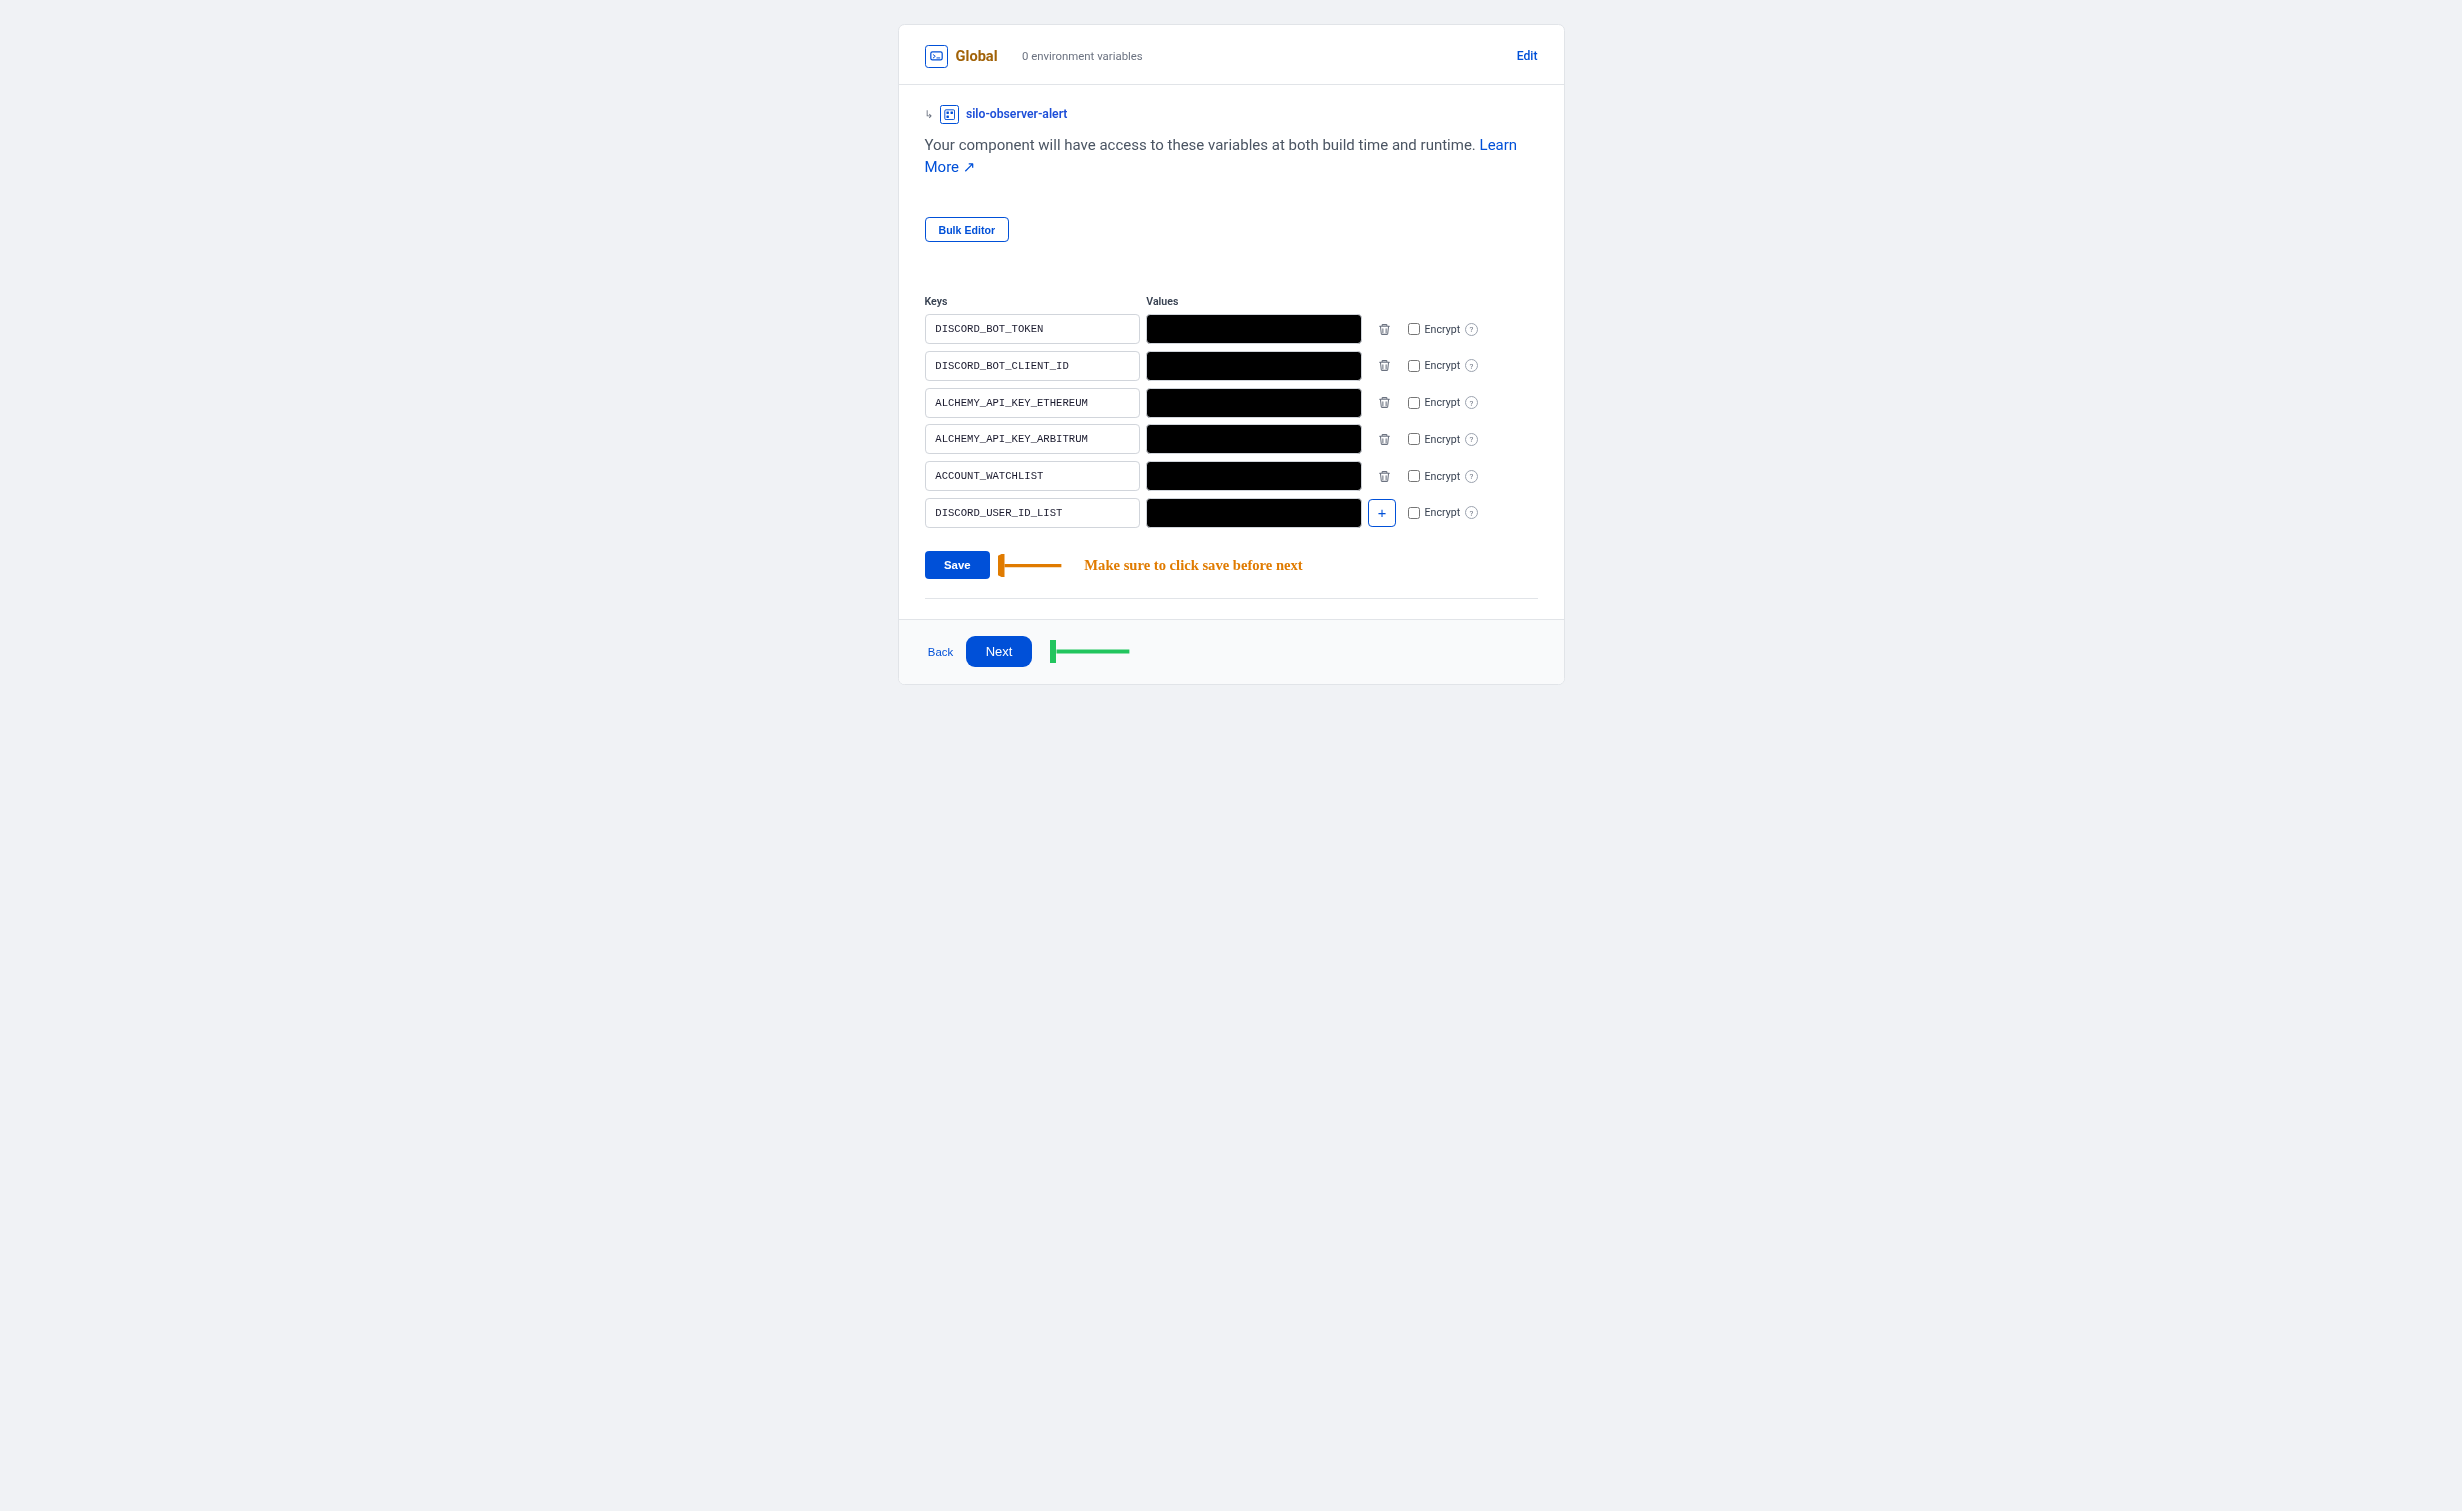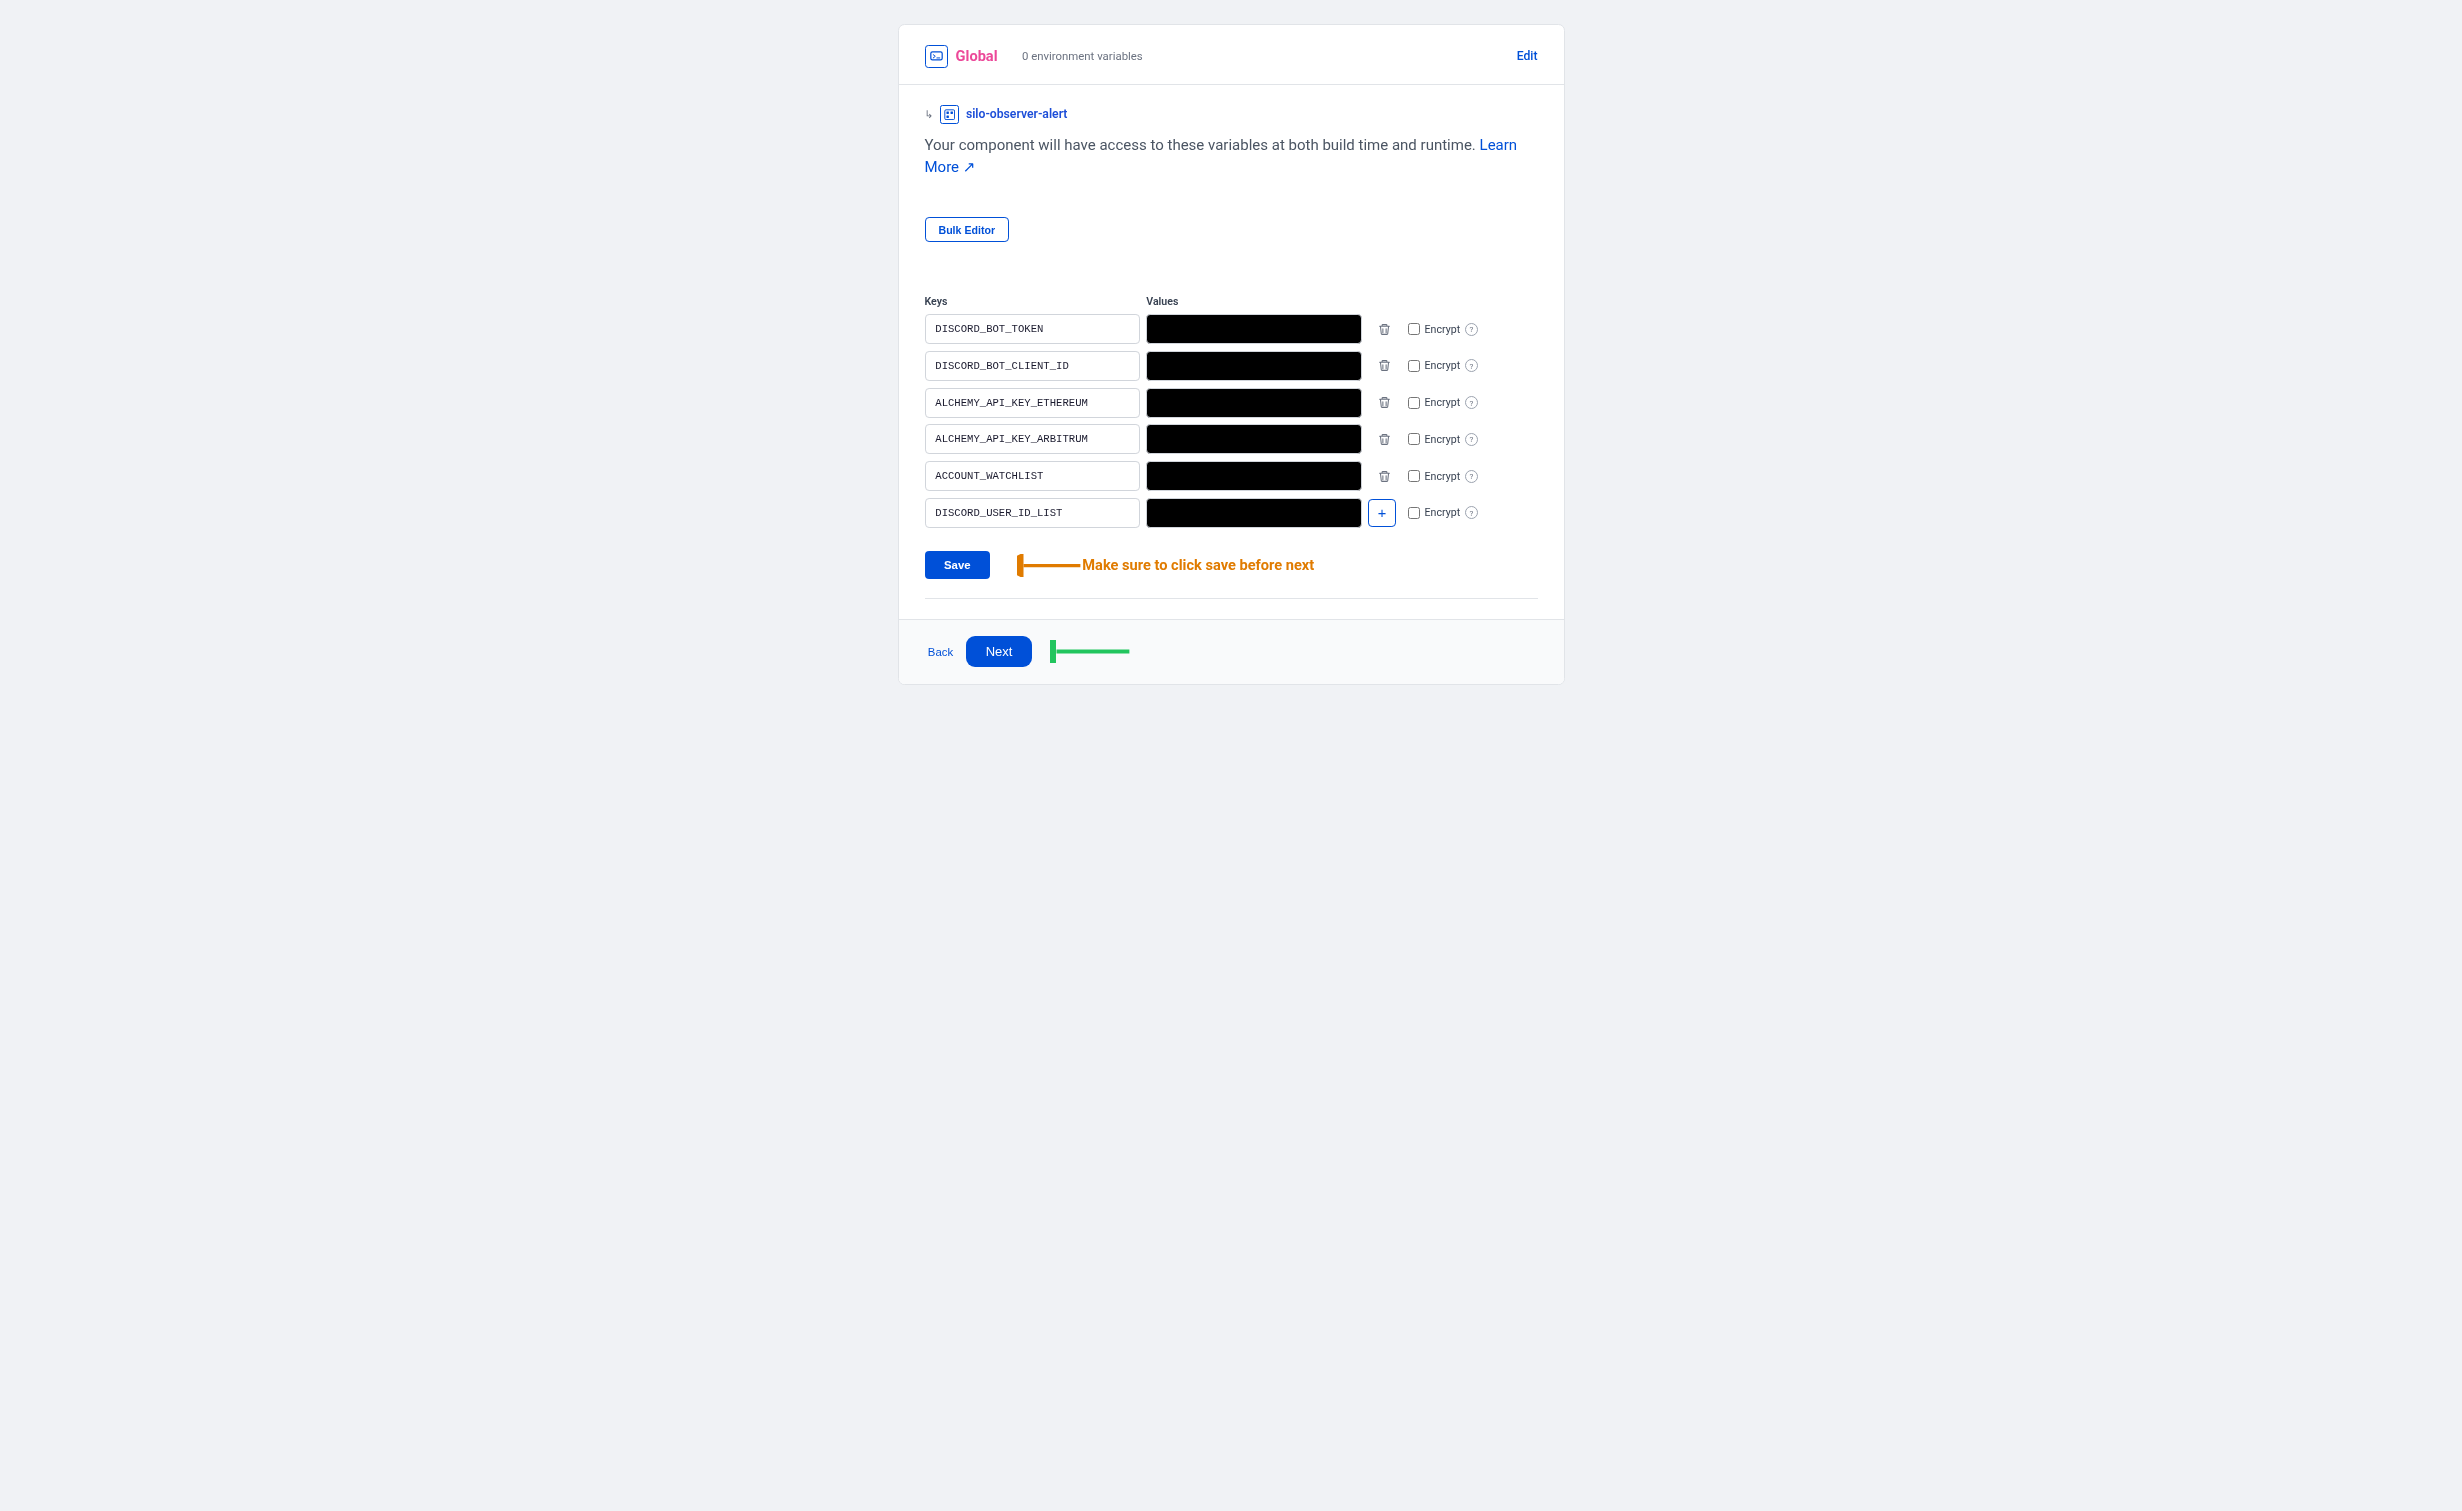--- a/index.html
+++ b/index.html
@@ -41,21 +41,21 @@
       border-radius: 3.3px;
       display: flex;
       align-items: center;
       justify-content: center;
       color: #0050d8;
       font-size: 9.8px;
     }
     .global-title {
       font-size: 14.6px;
       font-weight: 700;
-      color: #ec4899;
+      color: #a16207;
       text-align: right;
     }
     .global-count {
       font-size: 11.4px;
       color: #6b7280;
       margin-left: 16.3px;
     }
     .edit-link {
       color: #0050d8;
       font-size: 12.2px;
@@ -231,23 +231,24 @@
       padding: 8.1px 19.5px;
       font-size: 11.4px;
       font-weight: 600;
       cursor: pointer;
     }
 
     
     .annotation-wrapper {
       display: inline-flex;
       align-items: center;
-      gap: 0;
-      margin-left: 24px;
+      gap: 21px;
+      margin-left: 5px;
       vertical-align: middle;
+      font-family: Liberation Serif, serif;
     }
     .annotation-text {
       font-size: 14.6px;
       font-weight: 700;
       color: #e07b00;
     }
 
     
     .nav-footer {
       background: #f9fafb;

